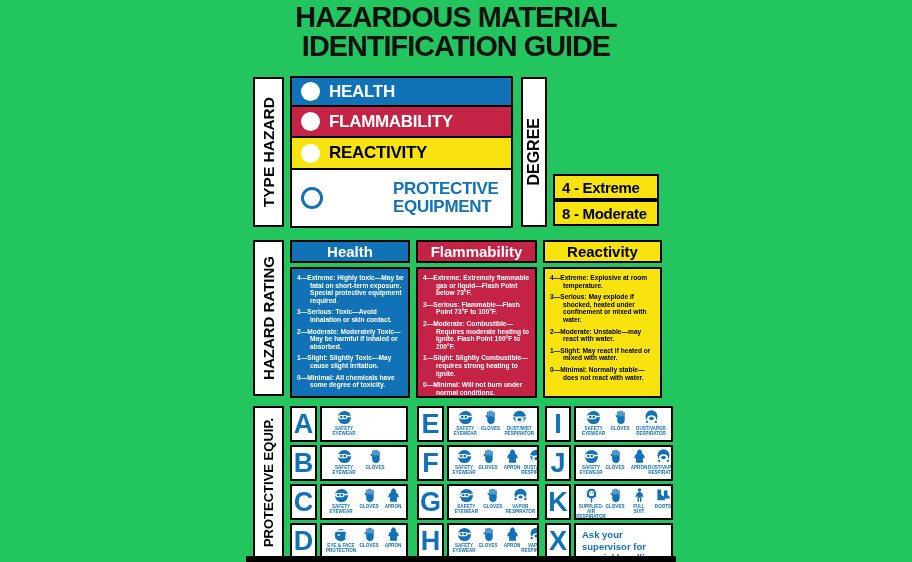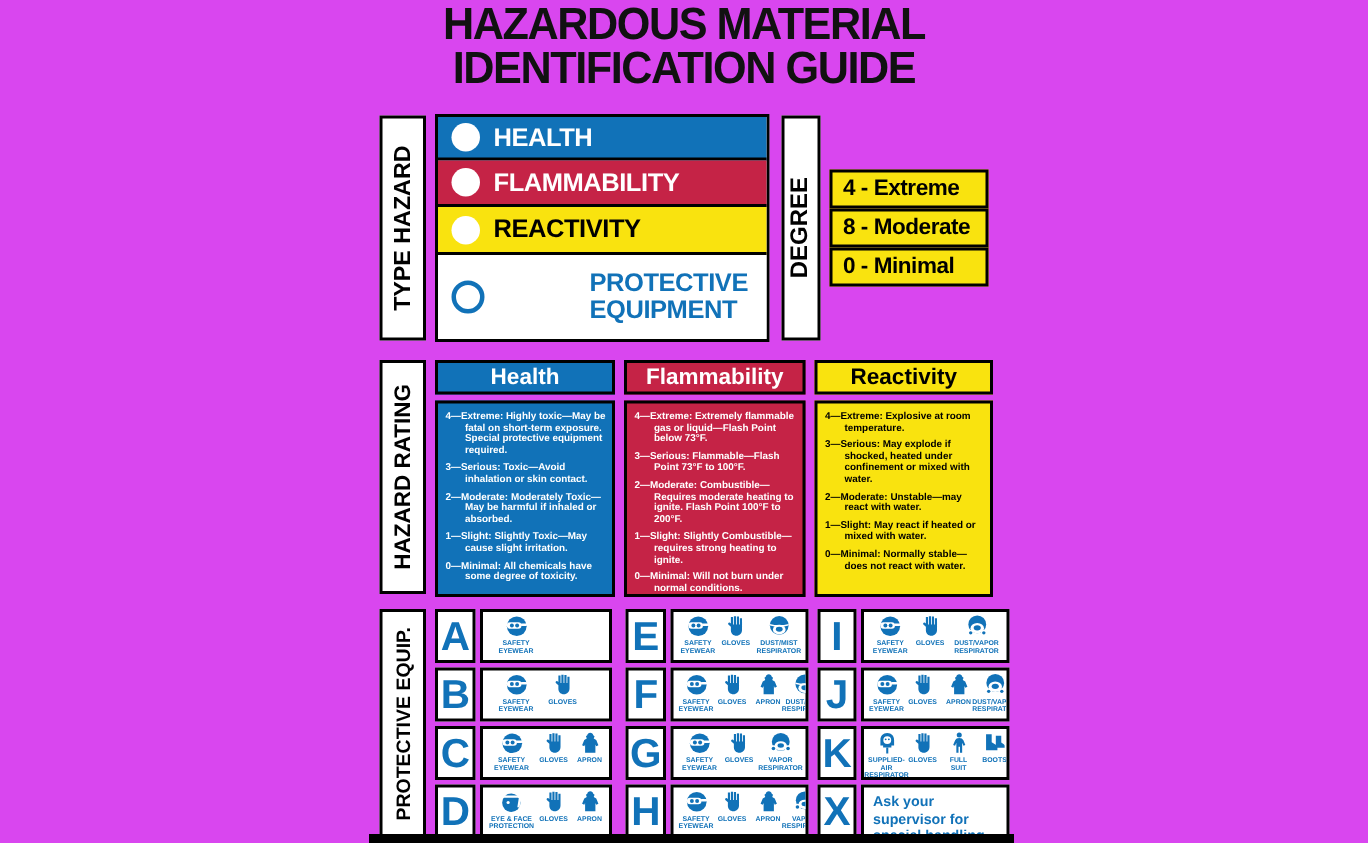--- a/index.html
+++ b/index.html
@@ -3,21 +3,21 @@
 <meta charset="utf-8">
 <style>
   :root{
     --blue:#1172b8;
     --red:#c52346;
     --yellow:#f9e30f;
     --ink:#111111;
   }
   html,body{margin:0;padding:0;background:#ffffff;}
   body{font-family:"Liberation Sans",sans-serif;-webkit-font-smoothing:antialiased;}
-  #poster{position:relative;width:912px;height:562px;background:#d946ef;overflow:hidden;}
+  #poster{position:relative;width:912px;height:562px;background:#22c55e;overflow:hidden;}
 
   
   .title{position:absolute;left:0;right:0;top:2px;text-align:center;color:var(--ink);
     font-weight:900;font-size:30px;line-height:29px;letter-spacing:-1px;transform:scaleX(.96);}
 
   
   .vlabel{position:absolute;border:2px solid #000;background:#fff;display:flex;align-items:center;justify-content:center;box-sizing:border-box;}
   .vlabel span{writing-mode:vertical-rl;transform:rotate(180deg);font-weight:800;color:#000;white-space:nowrap;}
 
   
@@ -29,21 +29,21 @@
   .th-react{background:var(--yellow);height:32px;}
   .th-pe{background:#fff;flex:1;}
   .dot{width:19px;height:19px;border-radius:50%;background:#fff;flex:0 0 auto;}
   .dot-outline{width:16px;height:16px;border:3px solid var(--blue);background:#fff;}
   .th-label{font-weight:800;font-size:17px;letter-spacing:-0.3px;}
   .th-health .th-label,.th-flam .th-label{color:#fff;}
   .th-react .th-label{color:#000;}
   .th-pe .th-label{color:var(--blue);width:118px;line-height:18px;}
 
   
-  .degree-list{position:absolute;left:553px;top:77px;width:106px;height:149px;display:flex;flex-direction:column;justify-content:center;}
+  .degree-list{position:absolute;left:553px;top:77px;width:106px;height:149px;display:flex;flex-direction:column;justify-content:flex-end;}
   .degree-box{height:26px;border:2px solid #000;background:var(--yellow);box-sizing:border-box;display:flex;align-items:center;padding-left:7px;font-weight:800;font-size:15px;color:#000;letter-spacing:-0.3px;}
 
   
   .hr-col{position:absolute;top:240px;}
   .hr-head{border:2px solid #000;box-sizing:border-box;height:23px;display:flex;align-items:center;justify-content:center;font-weight:800;font-size:15px;}
   .hr-body{margin-top:4px;border:2px solid #000;box-sizing:border-box;height:131px;padding:5px 4px 2px 5px;overflow:hidden;}
   .hr-item{font-size:6.6px;line-height:7.6px;font-weight:700;padding-left:13px;text-indent:-13px;margin-bottom:4px;}
   .col-health .hr-head{background:var(--blue);color:#fff;}
   .col-health .hr-body{background:var(--blue);color:#fff;}
   .col-flam .hr-head{background:var(--red);color:#fff;}
@@ -158,21 +158,20 @@
     </div>
   </div>
 
   <div class="vlabel" style="left:521px;top:77px;width:26px;height:150px;">
     <span style="font-size:16px;">DEGREE</span>
   </div>
 
   <div class="degree-list">
     <div class="degree-box">4 - Extreme</div>
     <div class="degree-box">8 - Moderate</div>
-    <div class="degree-box">0 - Minimal</div>
   </div>
 
   <div class="vlabel" style="left:253px;top:240px;width:31px;height:156px;">
     <span style="font-size:15px;">HAZARD RATING</span>
   </div>
 
   <div class="hr-col col-health" style="left:290px;width:120px;">
     <div class="hr-head">Health</div>
     <div class="hr-body">
         <div class="hr-item">4—Extreme: Highly toxic—May be fatal on short-term exposure. Special protective equipment required.</div>

